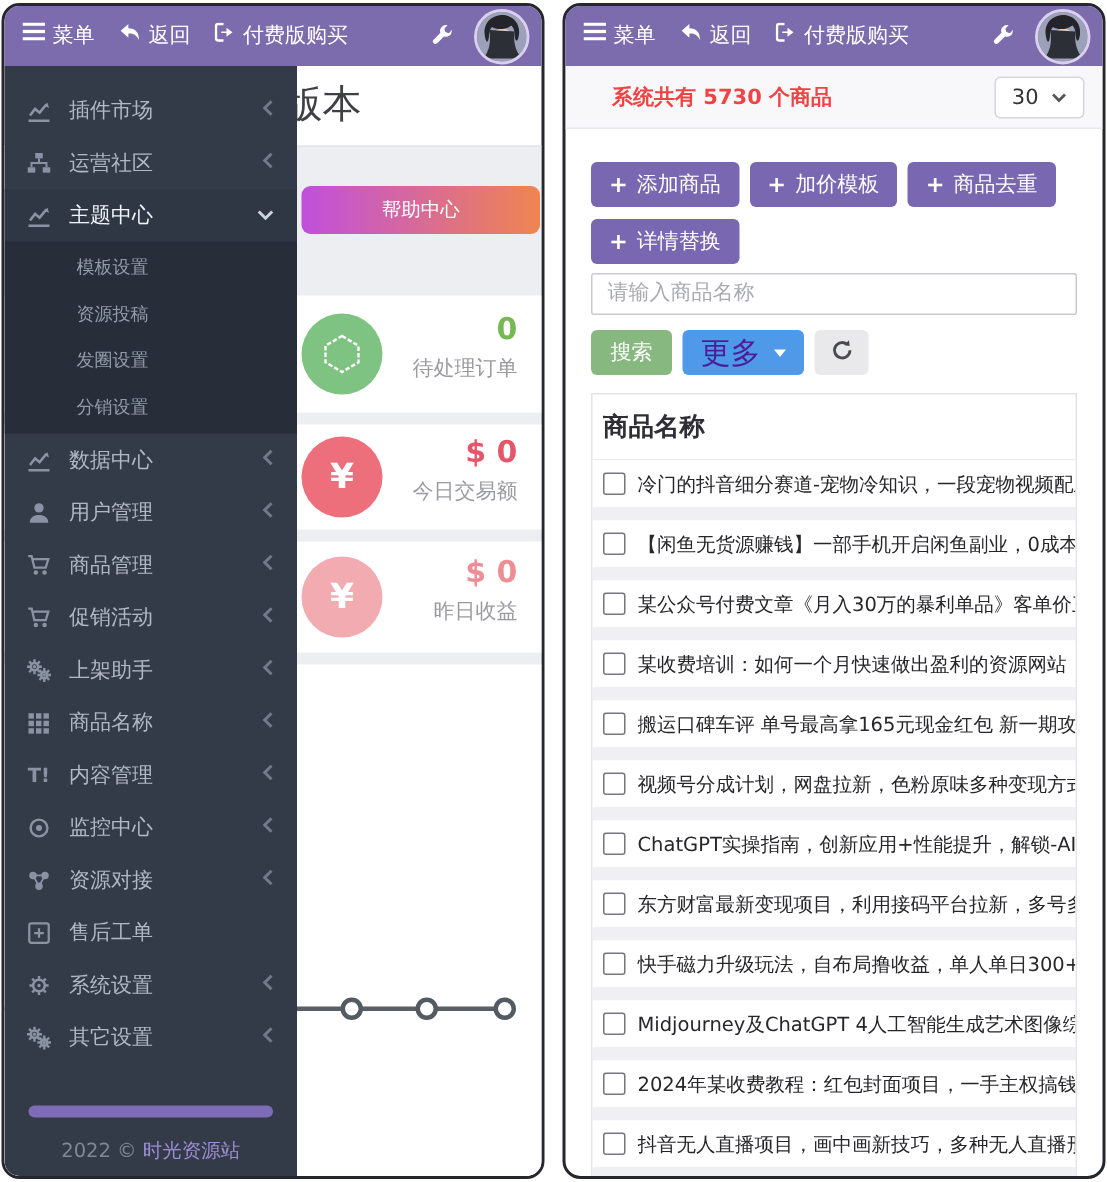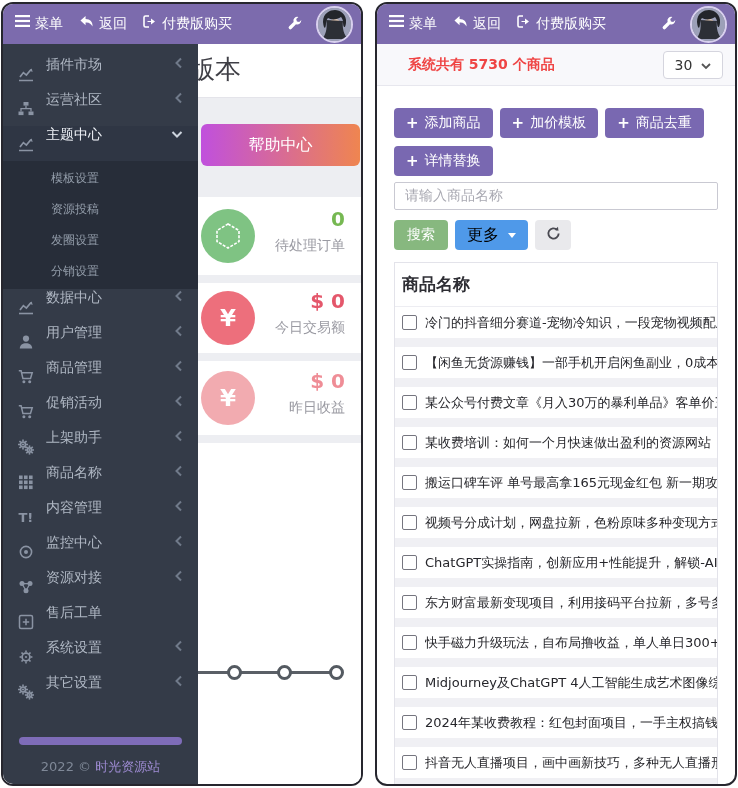--- a/index.html
+++ b/index.html
@@ -15,40 +15,40 @@
     display:flex;align-items:center;gap:16px;padding:0 12px;color:#fff;font-size:14px;z-index:30}
   .hitem{display:flex;align-items:flex-start;gap:5px;cursor:pointer}
   .hdr svg{display:block}
   .wrench{position:absolute;right:58px;top:12px;cursor:pointer}
   .avatar{position:absolute;right:8px;top:2px;width:37px;height:37px;border-radius:50%;
     border:2px solid #d8d0ee;background:#8d88a8;overflow:hidden;z-index:40;cursor:pointer}
 
   
   #sidebar{position:absolute;left:0;top:40px;bottom:0;width:195px;background:#343b48;
     z-index:20;padding-top:12px}
-  .mi{height:35px;display:flex;padding:0 15px;color:#b0b8c4;
+  .mi{height:35px;display:flex;align-items:center;padding:0 15px;color:#b0b8c4;
     font-size:14px;cursor:pointer}
   .mi .ic{width:25px;display:flex;align-items:center}
   .mi .lbl{flex:1;padding-left:3px}
   .mi.active{background:#2f3644;color:#f0f3f8}
   .sub{background:#272d39;padding:2px 0}
   .smi{height:31px;display:flex;align-items:center;padding-left:48px;color:#939daa;
     font-size:12px;cursor:pointer}
   #sb-footer{position:absolute;bottom:0;left:0;width:195px;text-align:center;padding-bottom:8px}
   .sb-bar{height:8px;border-radius:4px;background:#7e6cb8;margin:0 16px 13px}
   .sb-copy{font-size:13px;color:#7f8897}
   .sb-site{color:#9f8cd4;cursor:pointer}
 
   
   #left-title{position:absolute;left:186px;top:48px;font-size:26px;color:#3f3f46;z-index:1}
   #left-gray{position:absolute;top:93px;bottom:0;left:0;width:100%;background:#edeef2;
     border-top:1px solid #e4e4ea}
-  #help-btn{position:absolute;left:198px;top:120px;width:159px;height:42px;border:none;
+  #help-btn{position:absolute;left:198px;top:120px;width:159px;height:32px;border:none;
     border-radius:6px;background:linear-gradient(90deg,#c050dd,#ef8550);color:#fff;
-    font-size:16px;z-index:1;cursor:pointer;font-family:inherit}
+    font-size:13px;z-index:1;cursor:pointer;font-family:inherit}
   .lcard{position:absolute;left:0;width:100%;background:#fff}
   #lc1{top:193px;height:78px}
   #lc2{top:279px;height:70px}
   #lc3{top:357px;height:74px}
   #lc4{top:439px;height:345px}
   .stat-circle{position:absolute;left:198px;width:54px;height:54px;border-radius:50%;
     display:flex;align-items:center;justify-content:center}
   #lc1 .stat-circle{top:12px;background:#7fc383}
   #lc2 .stat-circle{top:8px;background:#ed6f7c}
   #lc3 .stat-circle{top:10px;background:#f2abb0}
@@ -75,22 +75,22 @@
     padding:0 12px;font-size:14px;display:inline-flex;align-items:center;gap:6px;
     cursor:pointer;font-family:inherit}
   .plus{font-weight:bold;font-size:15px}
   #search-input{position:absolute;left:17px;top:178px;width:324px;height:28px;
     border:1px solid #c9c9d2;border-radius:2px;padding:0 10px;font-size:14px;color:#333;
     font-family:Liberation Serif, serif}
   #search-input::placeholder{color:#a9a9b2}
   #search-row{position:absolute;left:17px;top:216px;display:flex;gap:7px;align-items:center}
   #search-btn{background:#87b87f;color:#fff;border:none;border-radius:4px;height:30px;
     padding:0 13px;font-size:14px;cursor:pointer;font-family:inherit}
-  #more-btn{background:#4f99e9;color:#000000;border:none;border-radius:4px;height:30px;
-    padding:0 12px;font-size:16px;display:inline-flex;align-items:center;gap:9px;
+  #more-btn{background:#4f99e9;color:#4c1d95;border:none;border-radius:4px;height:30px;
+    padding:0 12px;font-size:20px;display:inline-flex;align-items:center;gap:9px;
     cursor:pointer;font-family:inherit}
   .caret{width:0;height:0;border-left:4px solid transparent;border-right:4px solid transparent;
     border-top:5px solid #fff}
   #refresh-btn{background:#e9e9ec;border:none;border-radius:4px;height:30px;width:36px;
     display:flex;align-items:center;justify-content:center;cursor:pointer}
   #table{position:absolute;left:17px;top:258px;width:324px;bottom:-2px;background:#fff;
     border:1px solid #e3e3ea;border-bottom:none;overflow:hidden}
   #table-header{height:44px;display:flex;align-items:center;padding-left:7px;font-size:17px;
     font-weight:bold;color:#2e2e34;border-bottom:1px solid #ededf2}
   .prow{height:31px;display:flex;align-items:center;padding-left:7px;overflow:hidden;background:#fff}

